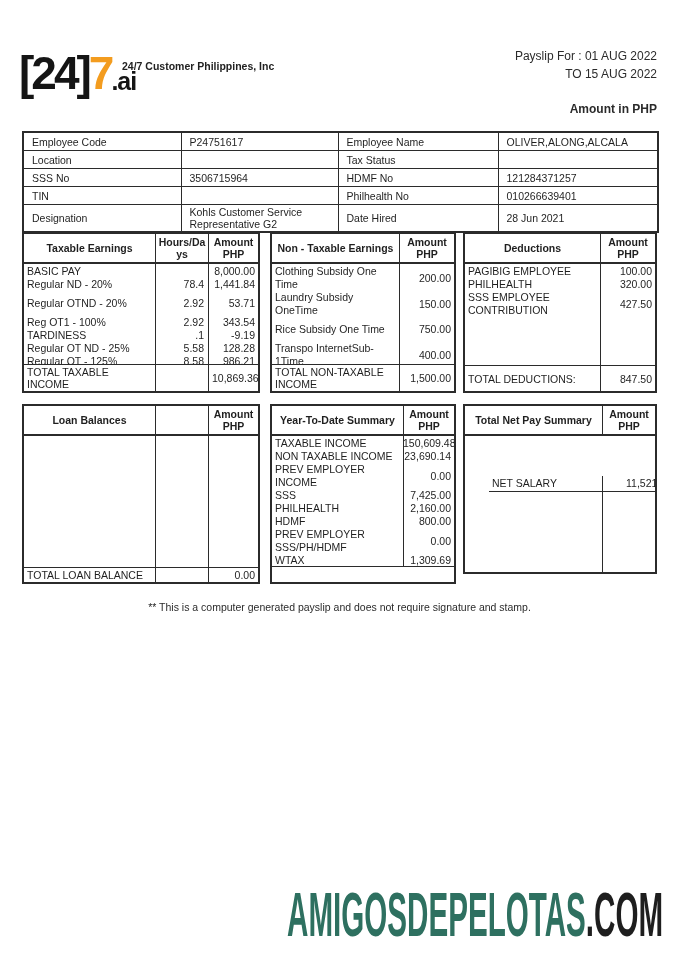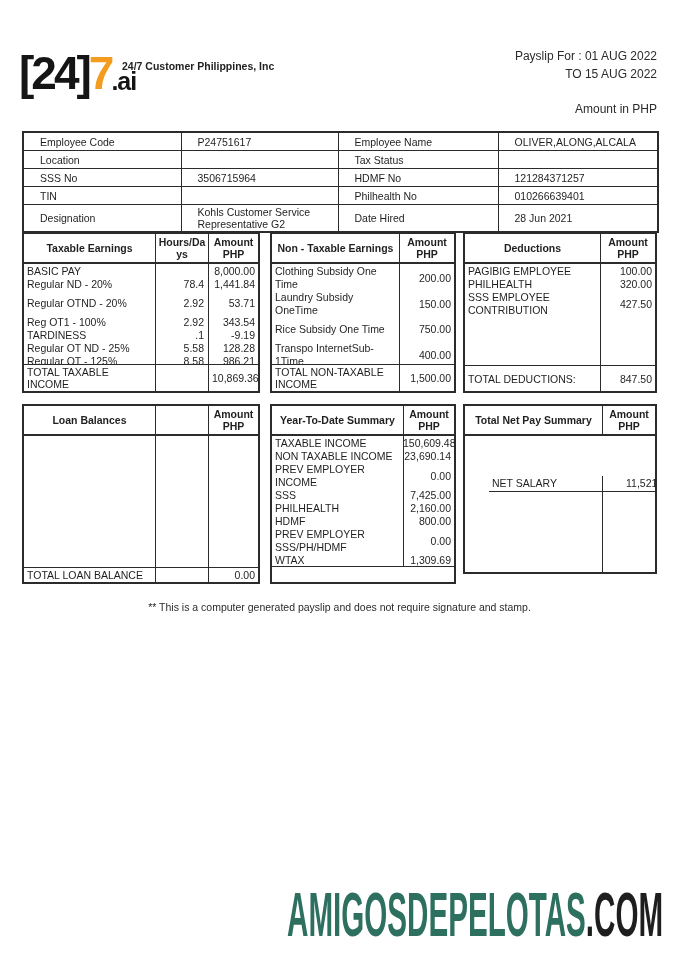--- a/index.html
+++ b/index.html
@@ -11,26 +11,26 @@
   .abs{position:absolute;}
 
   
   .logo{left:19px;top:50px;white-space:nowrap;font-weight:bold;}
   .logo-left,.logo-seven{font-size:46px;letter-spacing:-3px;line-height:1;}
   .logo-left{color:#151515;}
   .logo-seven{color:var(--logo-orange,#F39C1F);}
   .logo-suffix{font-size:25px;color:#151515;letter-spacing:-1px;vertical-align:-1px;}
   .company{left:122px;top:60px;font-size:10.5px;font-weight:bold;color:#222;}
   .hdr-right{right:22px;top:47px;text-align:right;font-size:12px;line-height:18px;color:#2b2b2b;}
-  .amount-note{margin-top:17px;}
+  .amount-note{margin-top:17px;font-weight:bold;}
 
   
   .etable{left:22px;top:131px;border-collapse:collapse;table-layout:fixed;width:635px;}
   .etable td{
-    border:1px solid #2b2b2b;font-size:10.5px;padding:1px 16px;
+    border:1px solid #2b2b2b;font-size:10.5px;padding:1px 8px;
     height:15px;vertical-align:middle;line-height:12px;
   }
   .etable{border:2px solid #2b2b2b;}
 
   
   .tbox{
     position:absolute;border:2px solid #2b2b2b;background:#fff;
     display:flex;flex-direction:column;box-sizing:border-box;
   }
   .thead{display:flex;border-bottom:2px solid #2b2b2b;font-weight:bold;}

